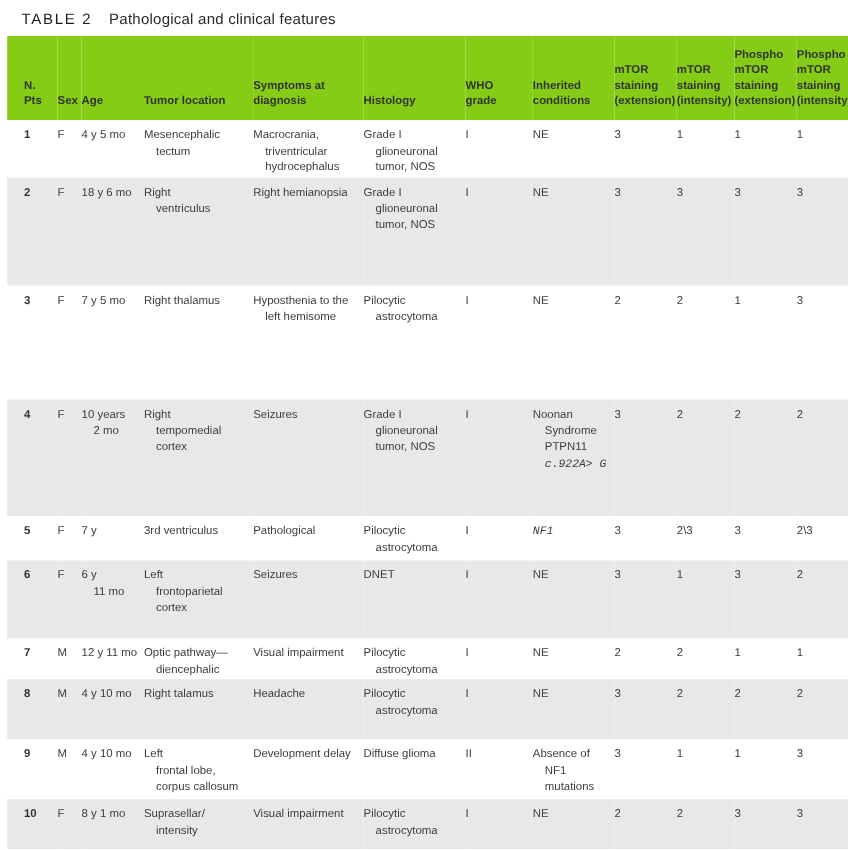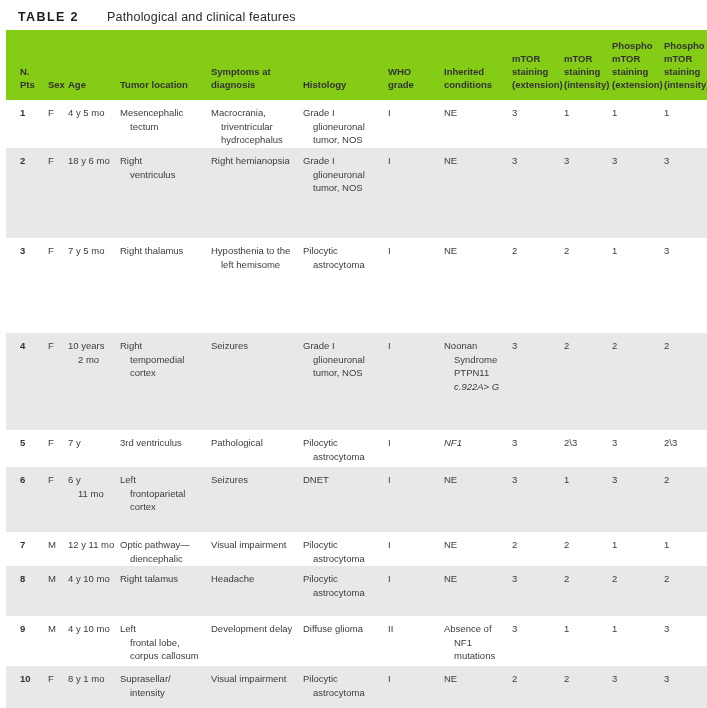--- a/index.html
+++ b/index.html
@@ -1,20 +1,20 @@
 <!DOCTYPE html>
 <html><head>
 <meta charset="utf-8">
 <style>
   html,body{margin:0;padding:0;background:#ffffff;}
   body{font-family:"Liberation Sans","DejaVu Sans",sans-serif;color:#3c3c3c;}
   .page{width:707px;height:708px;overflow:hidden;background:#ffffff;position:relative;}
   .caption-bar{padding:7px 0 0 18px;height:23px;white-space:nowrap;}
-  .caption-label{font-weight:bold;color:#1d1d1d;font-size:12.5px;letter-spacing:1.4px;}
-  .caption-text{font-size:12.5px;color:#2a2a2a;margin-left:28px;letter-spacing:0.2px;}
+  .caption-label{font-weight:normal;color:#1d1d1d;font-size:12.5px;letter-spacing:1.4px;}
+  .caption-text{font-size:12.5px;color:#2a2a2a;margin-left:14px;letter-spacing:0.2px;}
   table{border-collapse:collapse;table-layout:fixed;width:701px;margin-left:6px;}
   col.c1{width:42px;}  col.c2{width:20px;}  col.c3{width:52px;}
   col.c4{width:91px;}  col.c5{width:92px;}  col.c6{width:85px;}
   col.c7{width:56px;}  col.c8{width:68px;}  col.c9{width:52px;}
   col.c10{width:48px;} col.c11{width:52px;} col.c12{width:43px;}
   thead th{background:#84cc16;vertical-align:bottom;text-align:left;
     font-size:9.5px;font-weight:bold;line-height:13px;color:#333333;
     padding:6px 4px 9px 0;height:55px;}
   thead th:first-child{padding-left:14px;}
   tbody td{vertical-align:top;text-align:left;font-size:9.5px;line-height:13.5px;
@@ -25,21 +25,21 @@
   tbody tr:nth-child(2) td{height:84px;}
   tbody tr:nth-child(3) td{height:89px;}
   tbody tr:nth-child(4) td{height:91px;}
   tbody tr:nth-child(5) td{height:31px;}
   tbody tr:nth-child(6) td{height:59px;}
   tbody tr:nth-child(7) td{height:28px;}
   tbody tr:nth-child(8) td{height:44px;}
   tbody tr:nth-child(9) td{height:44px;}
   tbody tr:nth-child(10) td{height:36px;margin-left:11px;}
   td .cont{padding-left:10px;}
-  td .it{font-style:italic;}
+  td .it{font-style:italic;font-family:Liberation Mono, monospace;}
 </style>
 </head>
 <body>
 
 <div class="page">
   <div class="caption-bar">
     <span class="caption-label">TABLE 2</span><span class="caption-text">Pathological and clinical features</span>
   </div>
   <table>
     <colgroup>

